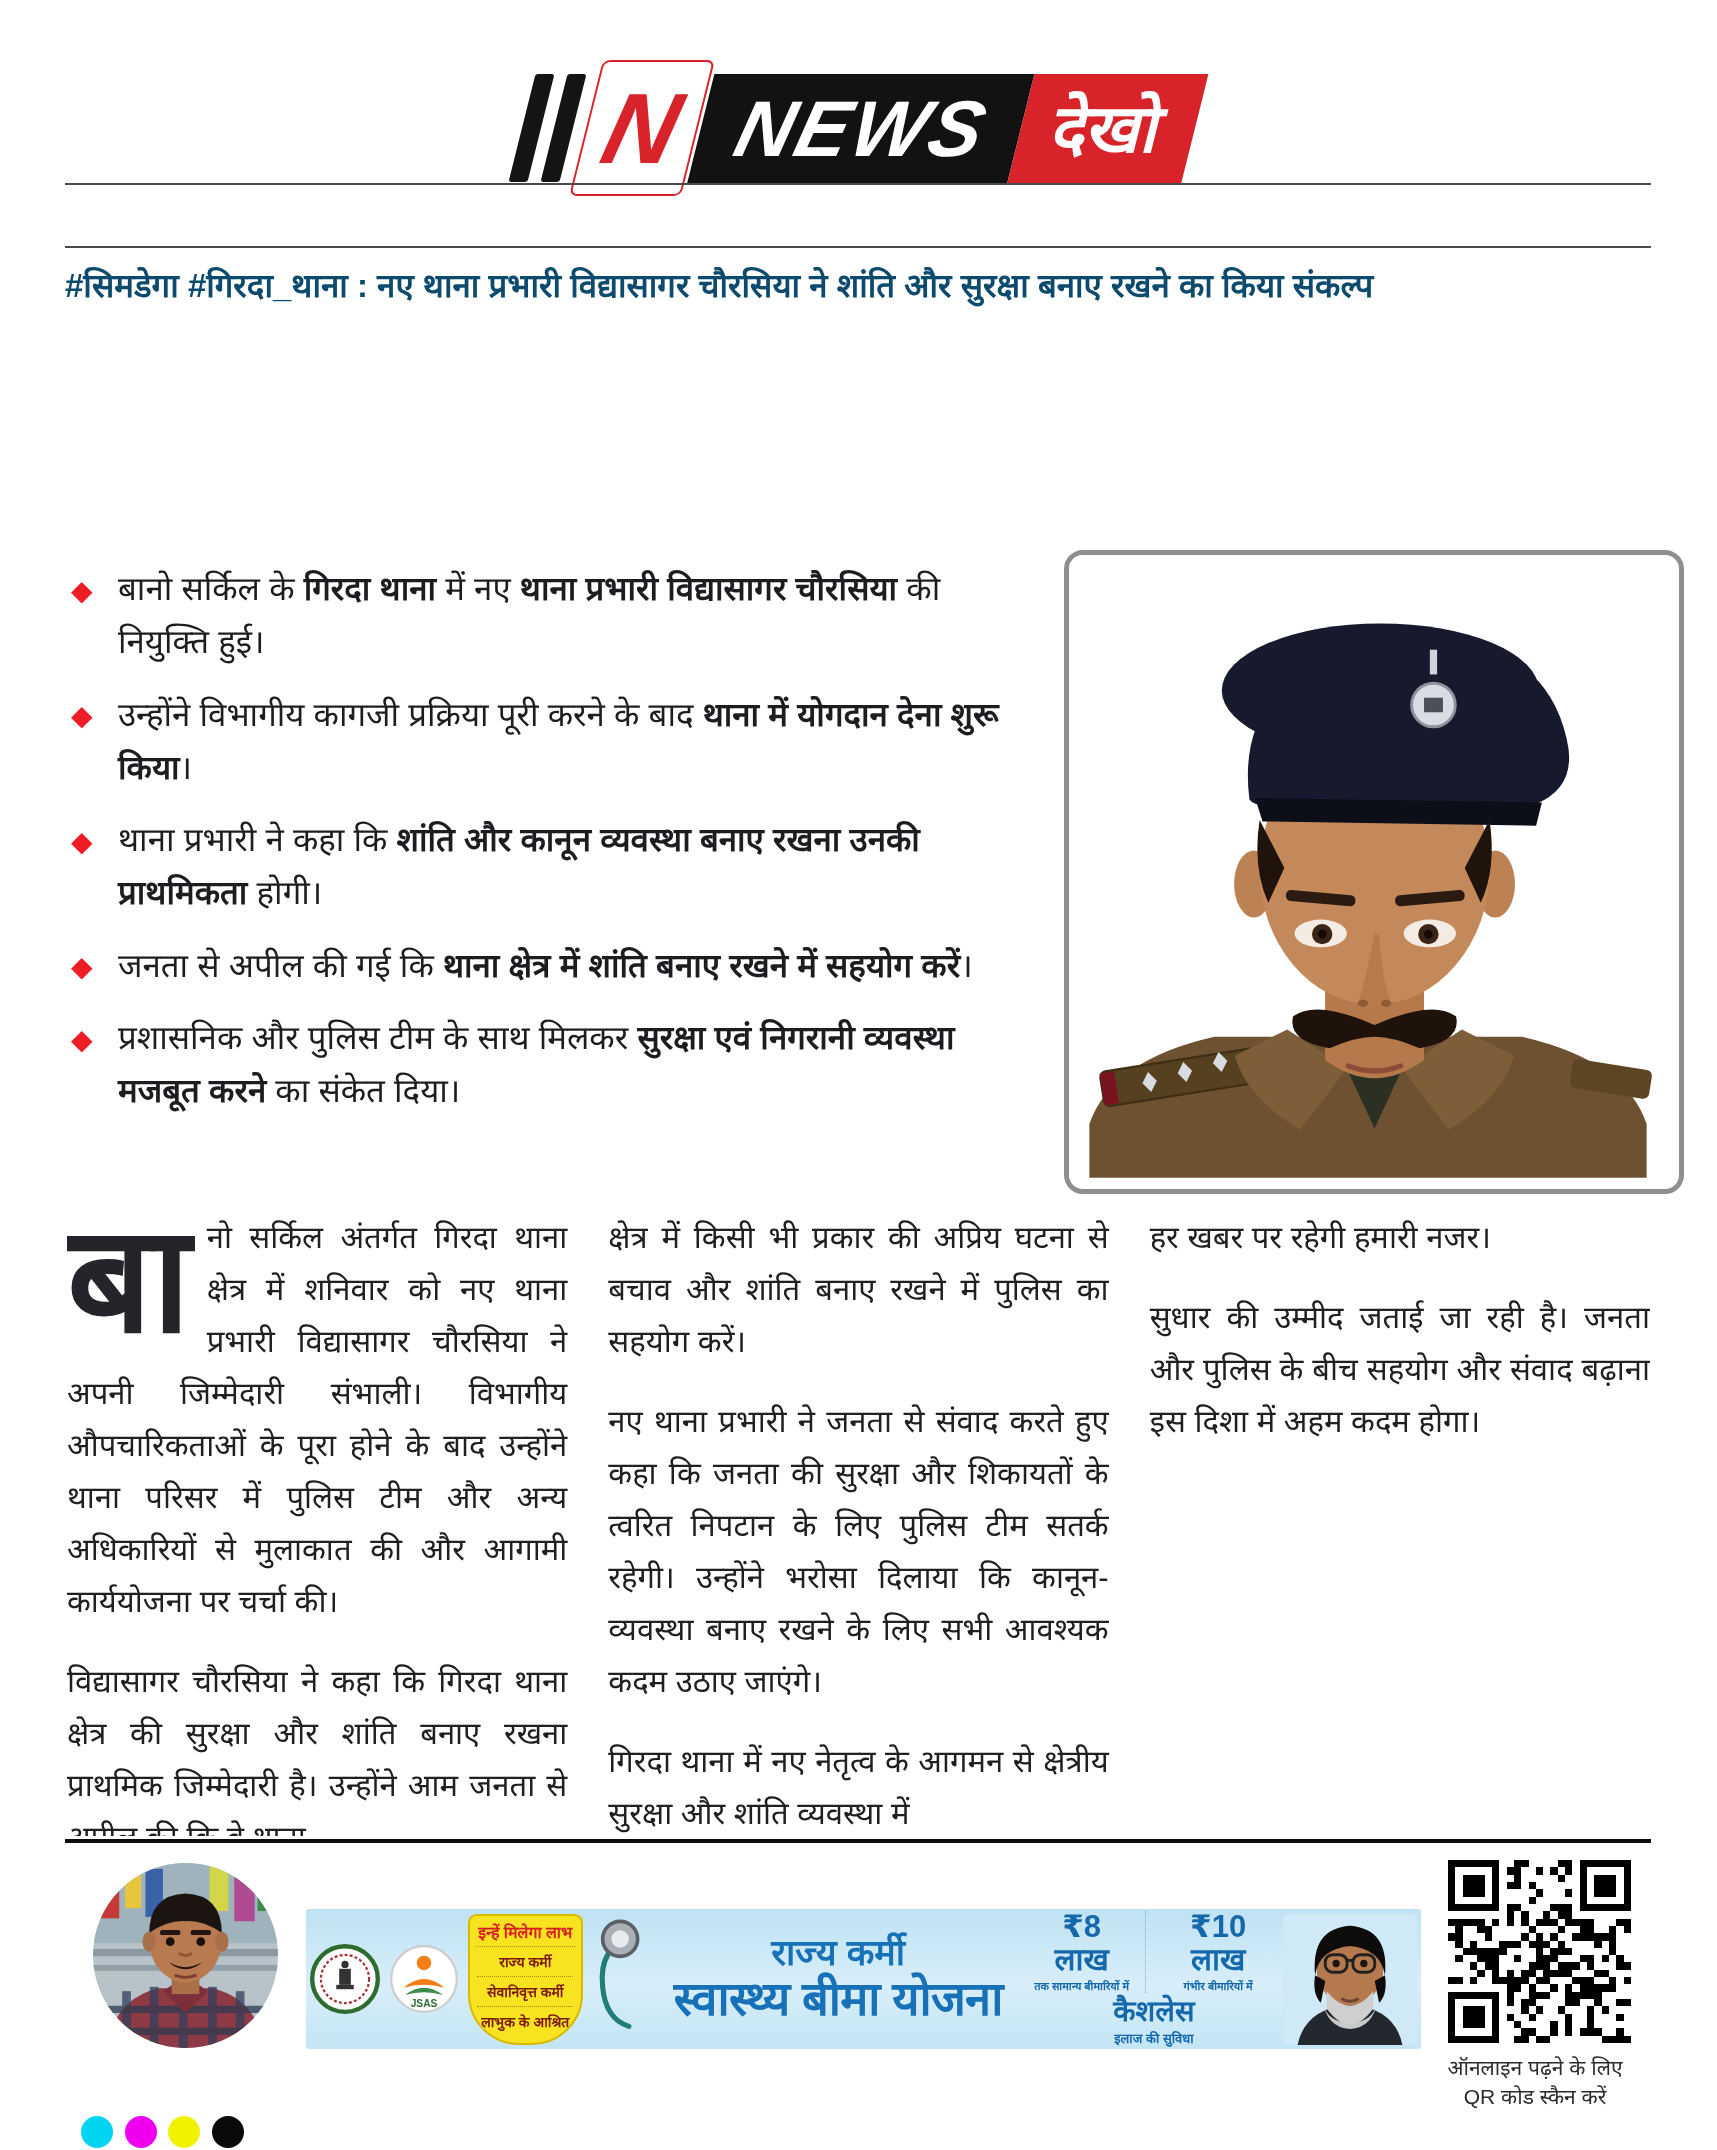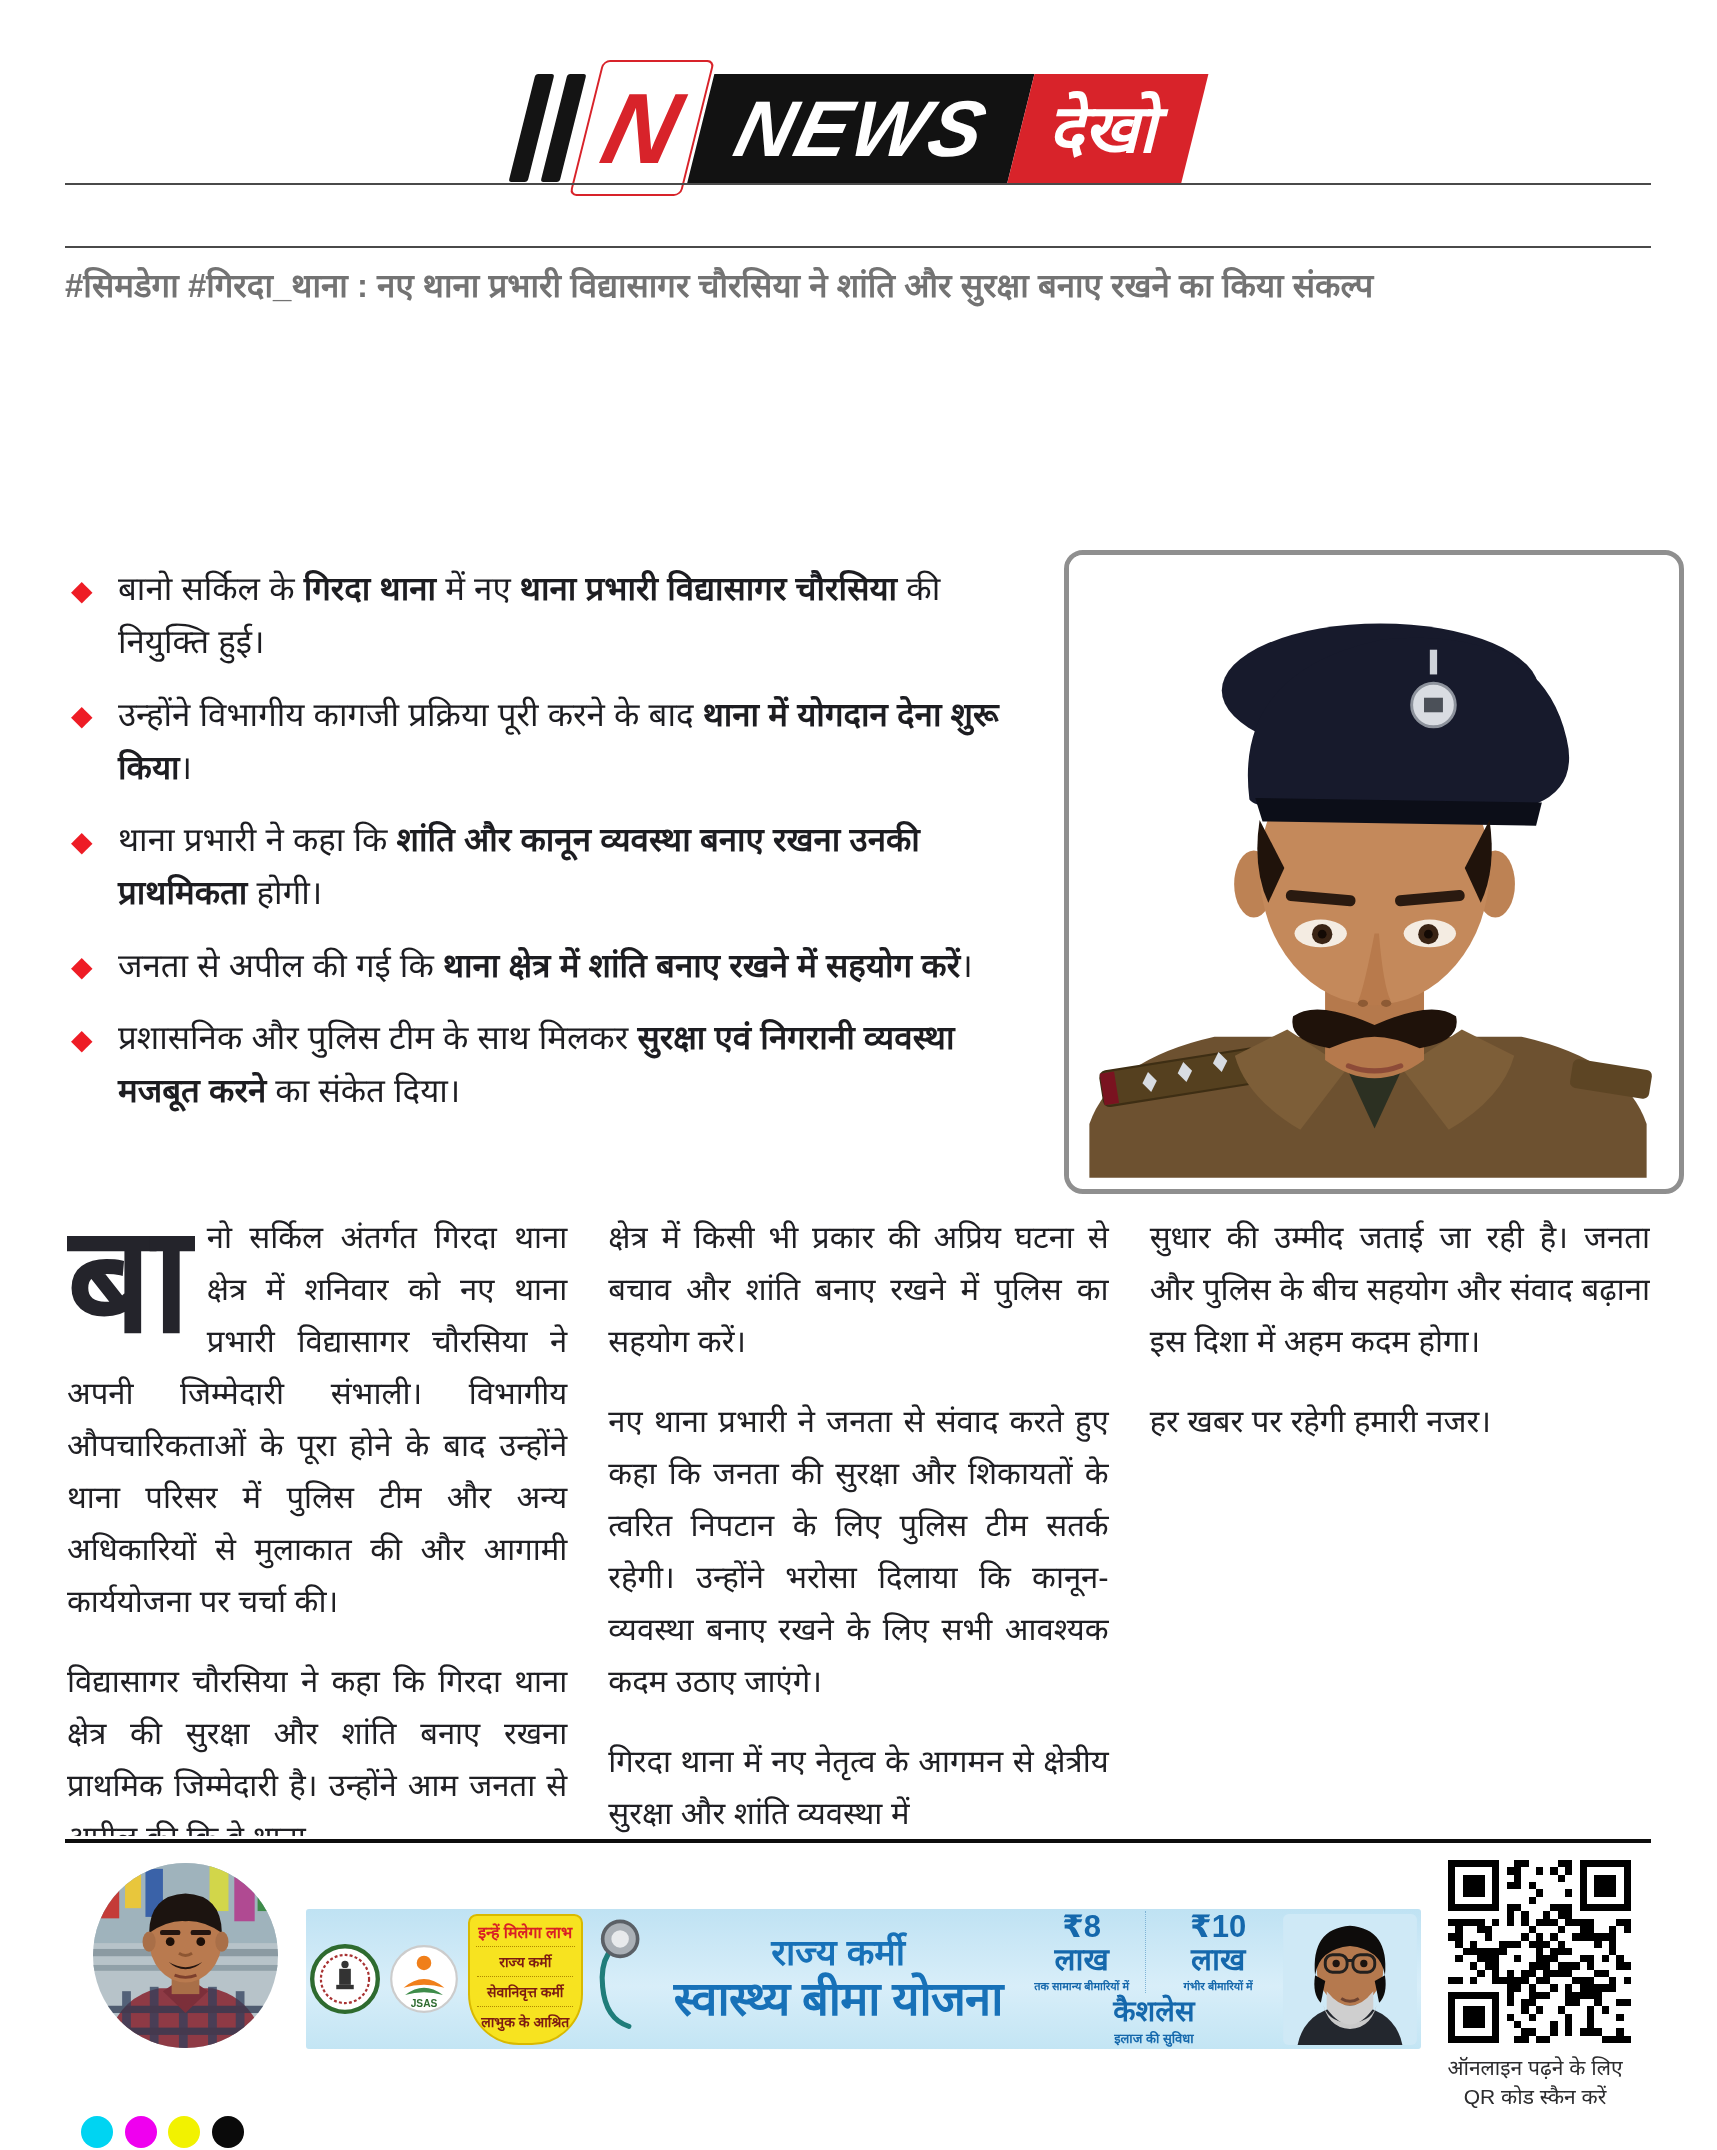--- a/index.html
+++ b/index.html
@@ -18,21 +18,21 @@
   .newsbar span{color:#ffffff;font-size:79px;font-weight:900;font-style:italic;letter-spacing:2.9px;line-height:1;}
   .dekhobar{height:109px;background:#d8232a;display:flex;align-items:center;padding:0 33px;}
   .dekhobar span{color:#ffffff;font-size:67px;font-weight:800;line-height:1;}
 
   
   .rule{position:absolute;left:65px;width:1586px;height:1.5px;background:#4a4a4a;}
   .metarow{position:absolute;top:194px;left:65px;width:1586px;display:flex;
            justify-content:space-between;align-items:center;font-size:29px;color:#3f3f3f;}
 
   
-  .kicker{position:absolute;top:262px;left:65px;width:1593px;font-size:33px;font-weight:700;color:#737373;}
+  .kicker{position:absolute;top:262px;left:65px;width:1593px;font-size:33px;font-weight:700;color:#0c4a6e;}
   .headline{position:absolute;top:324px;left:65px;width:1597px;font-size:60px;font-weight:800;
             line-height:1.42;color:#151519;letter-spacing:-0.7px;}
 
   
   .bullets{position:absolute;top:562px;left:71px;width:955px;list-style:none;margin:0;padding:0;}
   .bullets li{position:relative;padding-left:47px;font-size:33px;line-height:53px;color:#1d1d21;margin-bottom:19.6px;}
   .bullets .dj{position:absolute;left:0;top:1.5px;color:#ee1c25;font-size:28px;}
   .bullets .b{font-weight:700;}
 
   
@@ -192,22 +192,22 @@
     <div class="col">
       <p><span class="dropcap">बा</span><span>नो सर्किल अंतर्गत गिरदा थाना क्षेत्र में शनिवार को नए थाना प्रभारी विद्यासागर चौरसिया ने अपनी जिम्मेदारी संभाली। विभागीय औपचारिकताओं के पूरा होने के बाद उन्होंने थाना परिसर में पुलिस टीम और अन्य अधिकारियों से मुलाकात की और आगामी कार्ययोजना पर चर्चा की।</span></p>
       <p>विद्यासागर चौरसिया ने कहा कि गिरदा थाना क्षेत्र की सुरक्षा और शांति बनाए रखना प्राथमिक जिम्मेदारी है। उन्होंने आम जनता से अपील की कि वे थाना</p>
     </div>
     <div class="col">
       <p>क्षेत्र में किसी भी प्रकार की अप्रिय घटना से बचाव और शांति बनाए रखने में पुलिस का सहयोग करें।</p>
       <p>नए थाना प्रभारी ने जनता से संवाद करते हुए कहा कि जनता की सुरक्षा और शिकायतों के त्वरित निपटान के लिए पुलिस टीम सतर्क रहेगी। उन्होंने भरोसा दिलाया कि कानून-व्यवस्था बनाए रखने के लिए सभी आवश्यक कदम उठाए जाएंगे।</p>
       <p>गिरदा थाना में नए नेतृत्व के आगमन से क्षेत्रीय सुरक्षा और शांति व्यवस्था में</p>
     </div>
     <div class="col">
+      <p>हर खबर पर रहेगी हमारी नजर।</p>
       <p>सुधार की उम्मीद जताई जा रही है। जनता और पुलिस के बीच सहयोग और संवाद बढ़ाना इस दिशा में अहम कदम होगा।</p>
-      <p>हर खबर पर रहेगी हमारी नजर।</p>
     </div>
   </div>
 
   <div class="footrule"></div>
 
   <div class="avatar">
     <svg viewBox="0 0 254 254" width="185" height="185">
       <rect width="254" height="254" fill="#b7c3c9"></rect>
       <rect x="0" y="0" width="254" height="110" fill="#9fb3bc"></rect>
       <rect x="10" y="6" width="26" height="70" fill="#c43b38"></rect>

